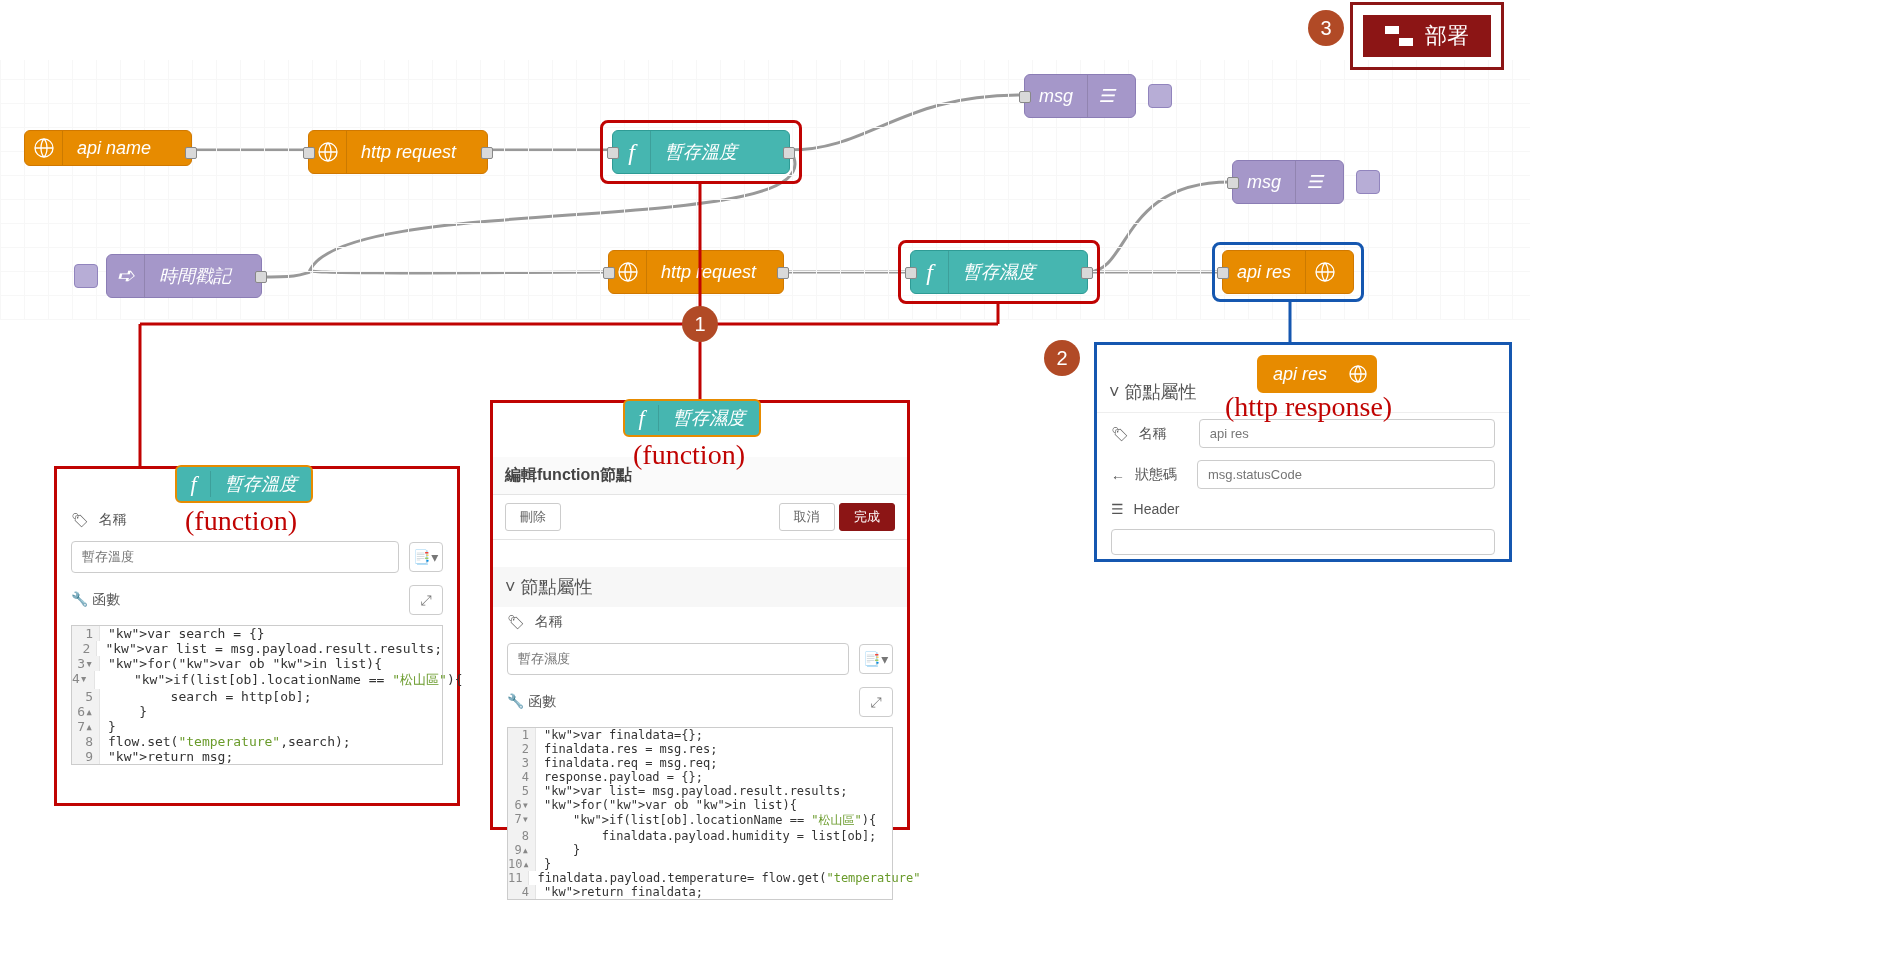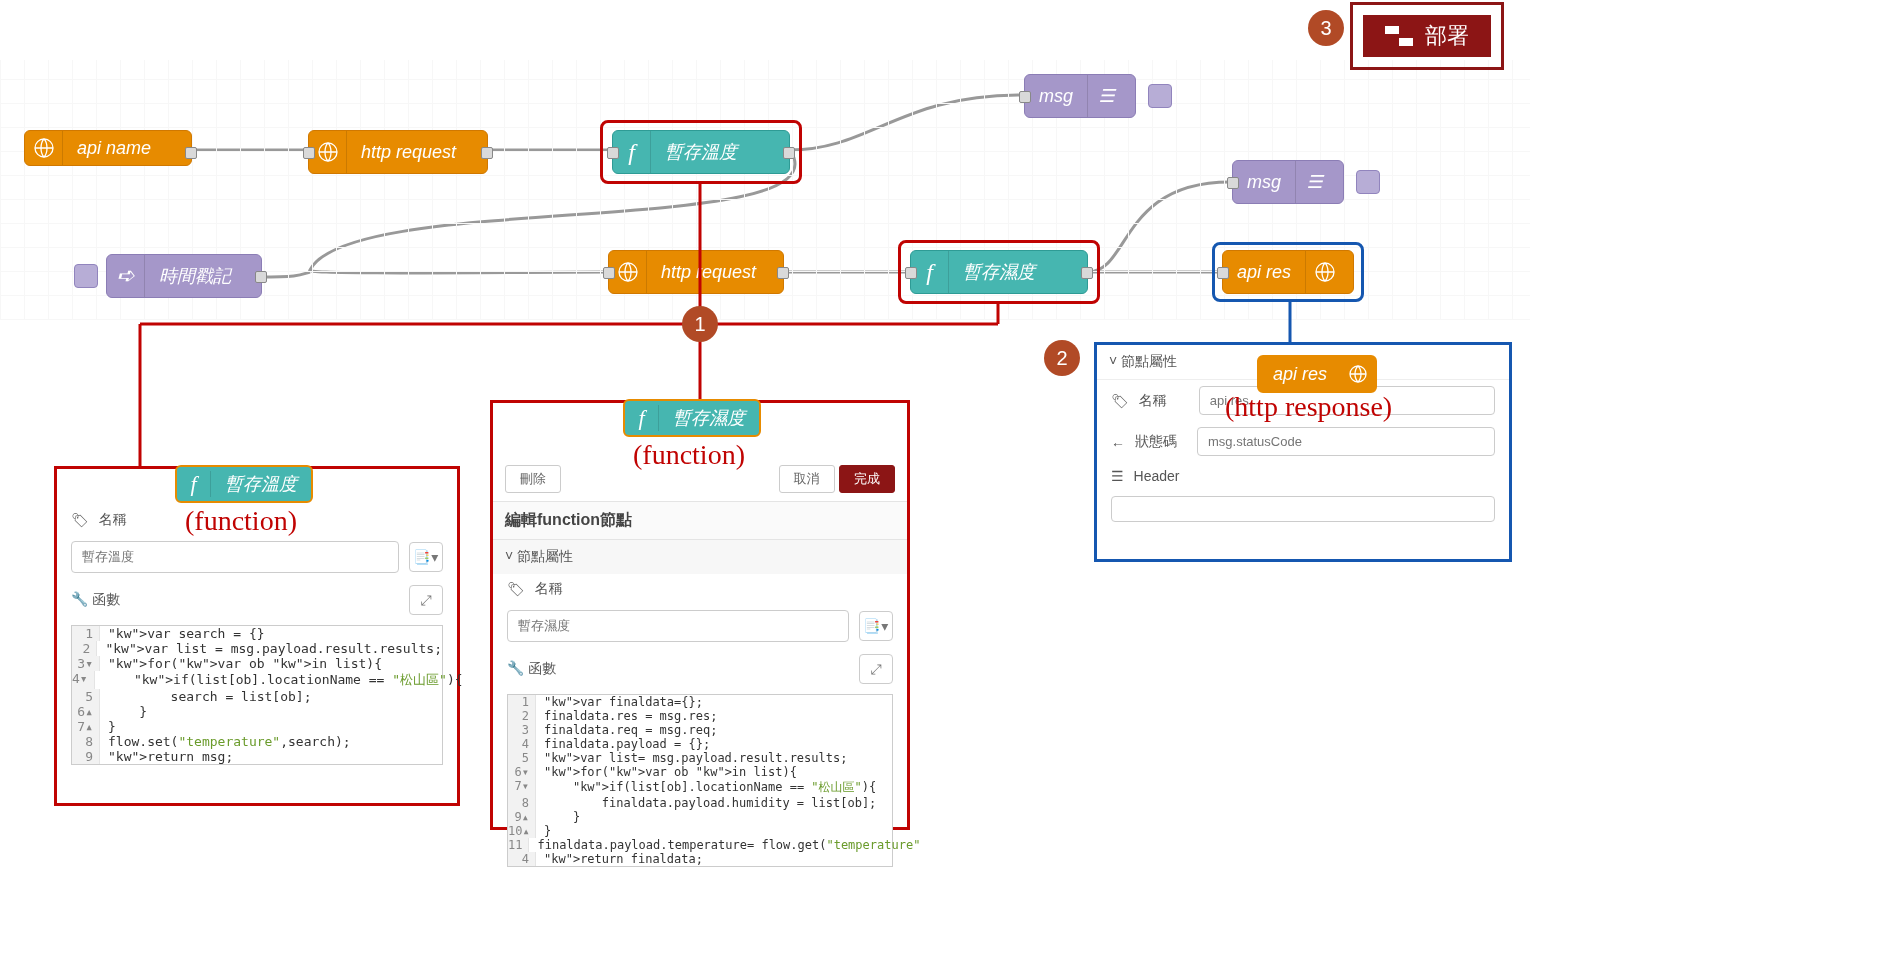--- a/index.html
+++ b/index.html
@@ -50,21 +50,21 @@
 
   .code-block { border:1px solid #ccc; margin:4px 14px 10px; font-family: Consolas, monospace; font-size:13px; background:#fff; }
   .code-line { display:flex; }
   .code-line .ln { width:28px; text-align:right; padding-right:6px; background:#f2f2f2; color:#888; border-right:1px solid #e4e4e4; user-select:none; }
   .code-line .c { padding-left:8px; white-space:pre; color:#333;} .str{ color:#6a9b2b;}
 
   .dialog-hdr { display:flex; justify-content:space-between; align-items:center; padding:8px 12px; border-bottom:1px solid #e4e4e4; background:#fafafa;}
   .btn-gray { border:1px solid #ccc; background:#fff; padding:4px 14px; color:#666; font-size:13px; border-radius:3px;}
   .btn-red  { border:1px solid #8c1515; background:#8c1515; color:#fff; padding:4px 14px; font-size:13px; border-radius:3px;}
 
-  .section-hdr { padding:8px 12px; color:#555; background:#f7f7f7; font-size:14px; }
+  .section-hdr { padding:8px 12px; color:#555; background:#f7f7f7; font-size:18px;margin-top:27px; }
 
   svg.globe circle{fill:none;stroke:#fff;stroke-width:1.3}
   svg.globe path{fill:none;stroke:#fff;stroke-width:1.3}
 </style>
 </head>
 <body>
 
 <svg class="wire" style="top:60px;left:0" width="1530" height="280">
   <path d="M190 90 C 240 90 260 90 308 90"></path>
   <path d="M486 90 C 540 90 560 90 612 90"></path>
@@ -221,21 +221,21 @@
       <div class="code-line">
         <div class="ln">3▾</div>
         <div class="c"><span class="&lt;span">"kw"</span>&gt;for(<span class="&lt;span">"kw"</span>&gt;var ob <span class="&lt;span">"kw"</span>&gt;in list){</div>
       </div>
       <div class="code-line">
         <div class="ln">4▾</div>
         <div class="c">    <span class="&lt;span">"kw"</span>&gt;if(list[ob].locationName == <span class="str">"松山區"</span>){</div>
       </div>
       <div class="code-line">
         <div class="ln">5</div>
-        <div class="c">        search = list[ob];</div>
+        <div class="c">        search = http[ob];</div>
       </div>
       <div class="code-line">
         <div class="ln">6▴</div>
         <div class="c">    }</div>
       </div>
       <div class="code-line">
         <div class="ln">7▴</div>
         <div class="c">}</div>
       </div>
       <div class="code-line">
@@ -252,30 +252,30 @@
 <div class="panel panel-red" style="top:400px;left:490px;width:420px;height:430px">
   <div style="position:absolute;top:-4px;left:130px;z-index:5">
     <div class="small-node" style="background:#46b6b0">
       <span class="icon" style="width:34px;display:flex;justify-content:center;font-size:22px;font-style:italic;font-family:Georgia;border-right:1px solid rgba(0,0,0,.12)">f</span>
       <span style="padding:0 14px">暫存濕度</span>
     </div>
   </div>
   <div class="panel-label" style="position:absolute;top:36px;left:140px">(function)</div>
 
   <div style="height:54px"></div>
+  <div class="dialog-hdr">
+    <span style="font-weight:bold;color:#444">編輯function節點</span>
+  </div>
   <div class="dialog-hdr" style="background:#fff">
     <button class="btn-gray"><span>刪除</span></button>
     <span>
       <button class="btn-gray"><span>取消</span></button>
       <button class="btn-red"><span>完成</span></button>
     </span>
   </div>
-  <div class="dialog-hdr">
-    <span style="font-weight:bold;color:#444">編輯function節點</span>
-  </div>
   <div class="section-hdr">˅ <span>節點屬性</span></div>
   <div class="field-row">
     <span>🏷</span>
     <span>名稱</span>
   </div>
   <div class="field-row">
     <div class="input-box"><span>暫存濕度</span></div>
     <div class="input-small-btn">📑▾</div>
   </div>
   <div class="field-row" style="justify-content:space-between">
@@ -290,21 +290,21 @@
       <div class="code-line">
         <div class="ln">2</div>
         <div class="c">finaldata.res = msg.res;</div>
       </div>
       <div class="code-line">
         <div class="ln">3</div>
         <div class="c">finaldata.req = msg.req;</div>
       </div>
       <div class="code-line">
         <div class="ln">4</div>
-        <div class="c">finaldata.payload = {};</div>
+        <div class="c">response.payload = {};</div>
       </div>
       <div class="code-line">
         <div class="ln">5</div>
         <div class="c"><span class="&lt;span">"kw"</span>&gt;var list= msg.payload.result.results;</div>
       </div>
       <div class="code-line">
         <div class="ln">6▾</div>
         <div class="c"><span class="&lt;span">"kw"</span>&gt;for(<span class="&lt;span">"kw"</span>&gt;var ob <span class="&lt;span">"kw"</span>&gt;in list){</div>
       </div>
       <div class="code-line">

